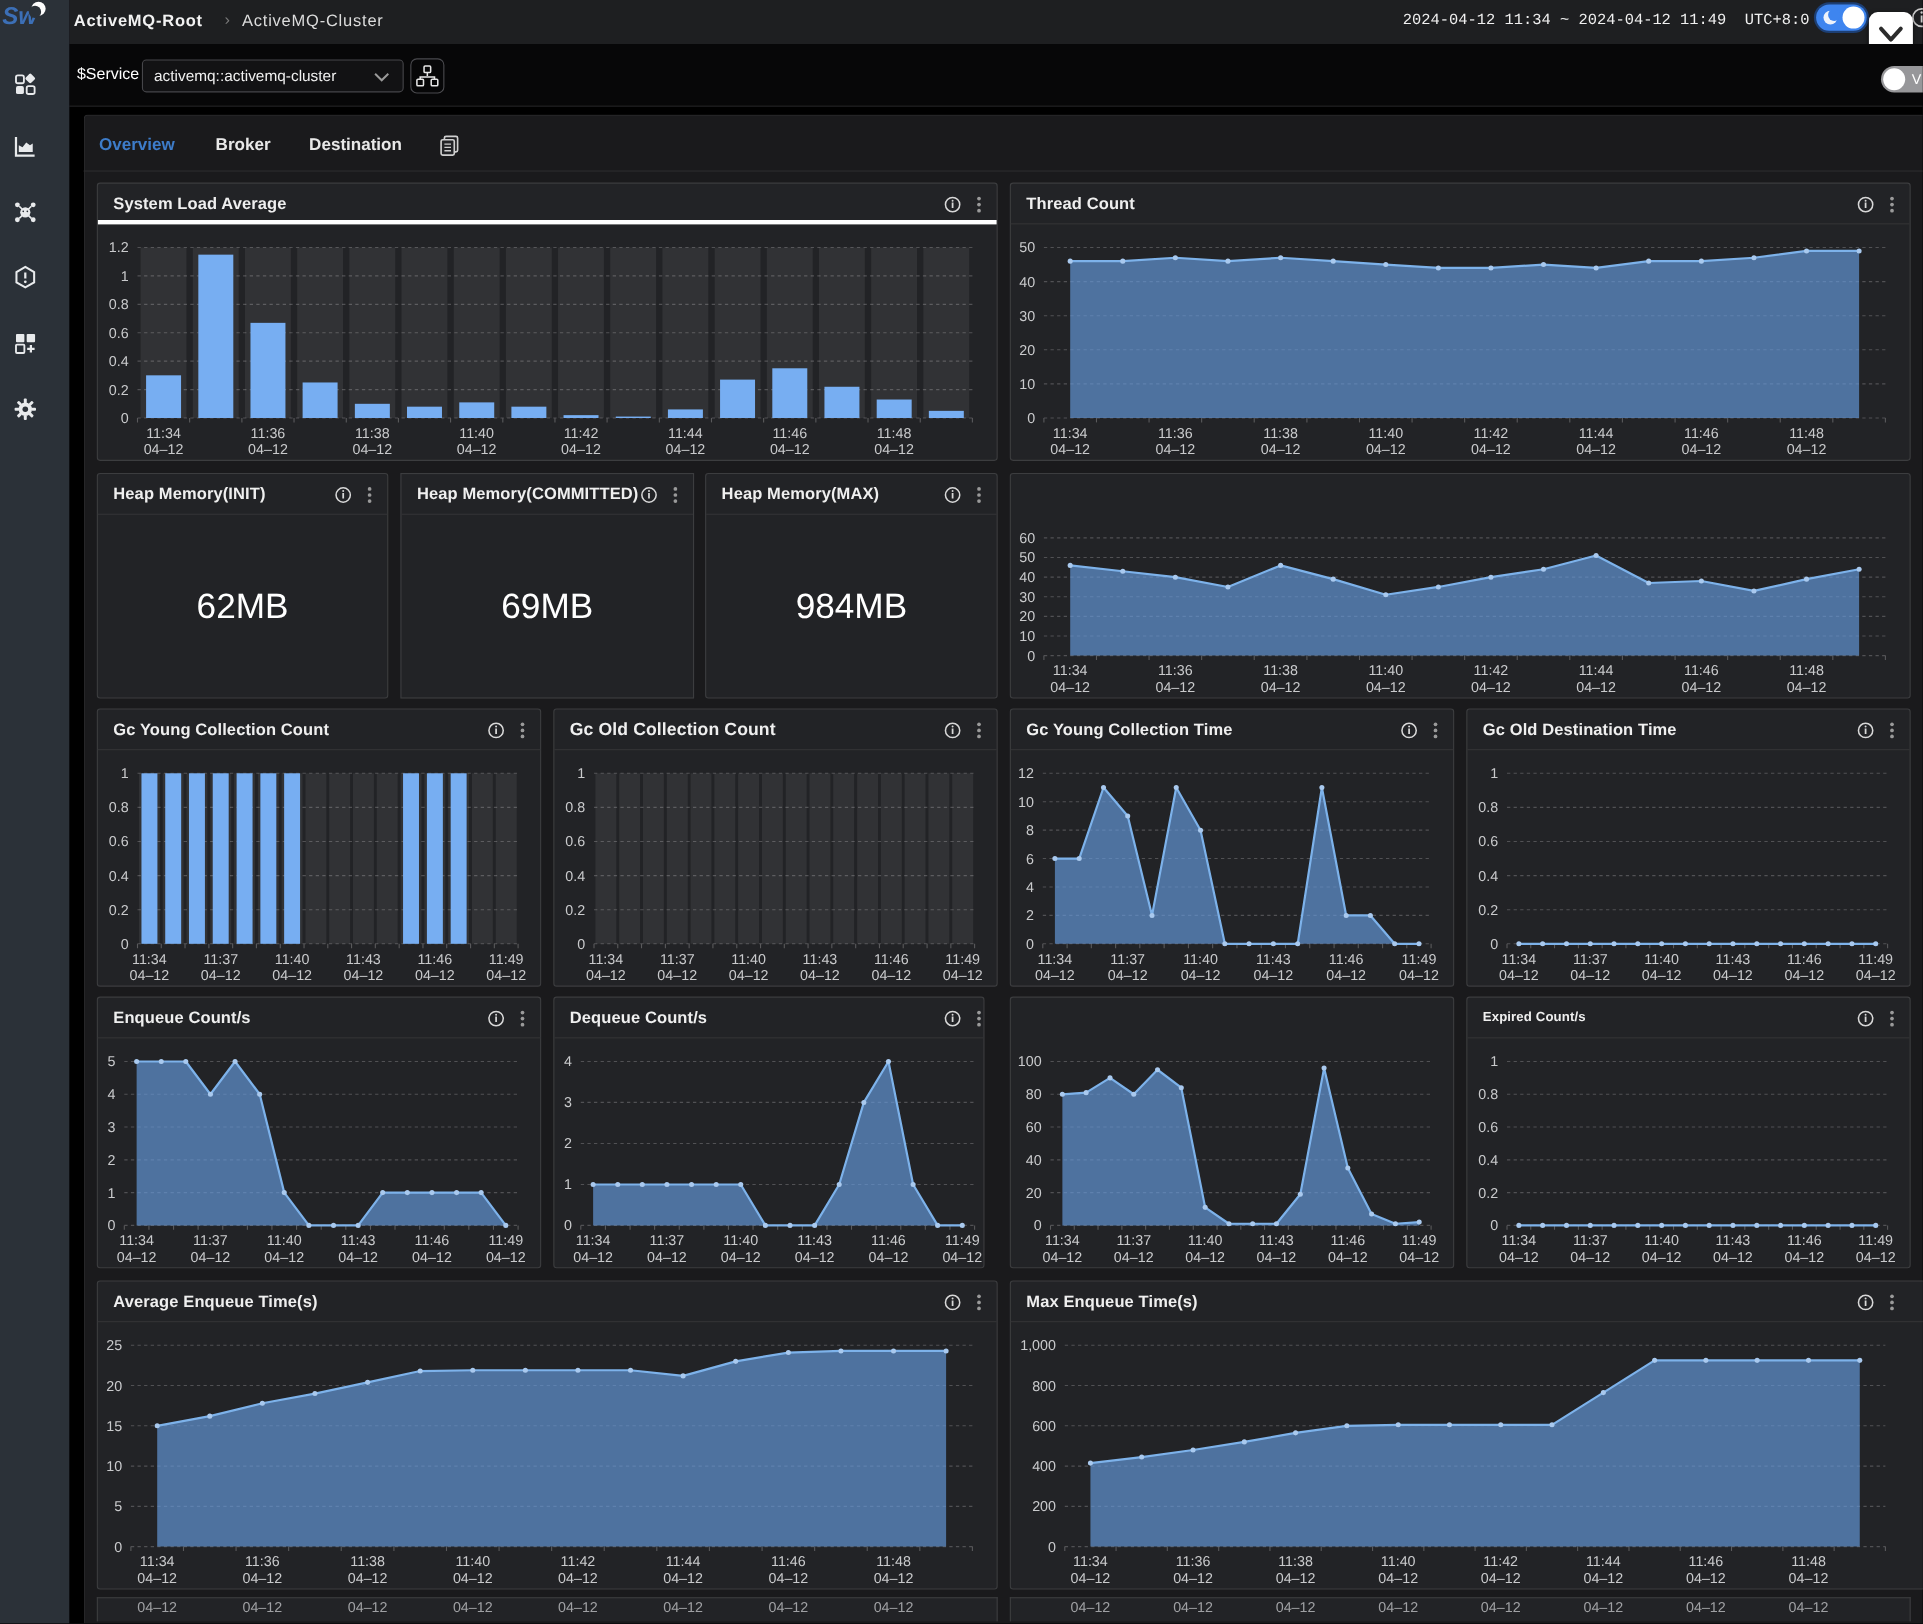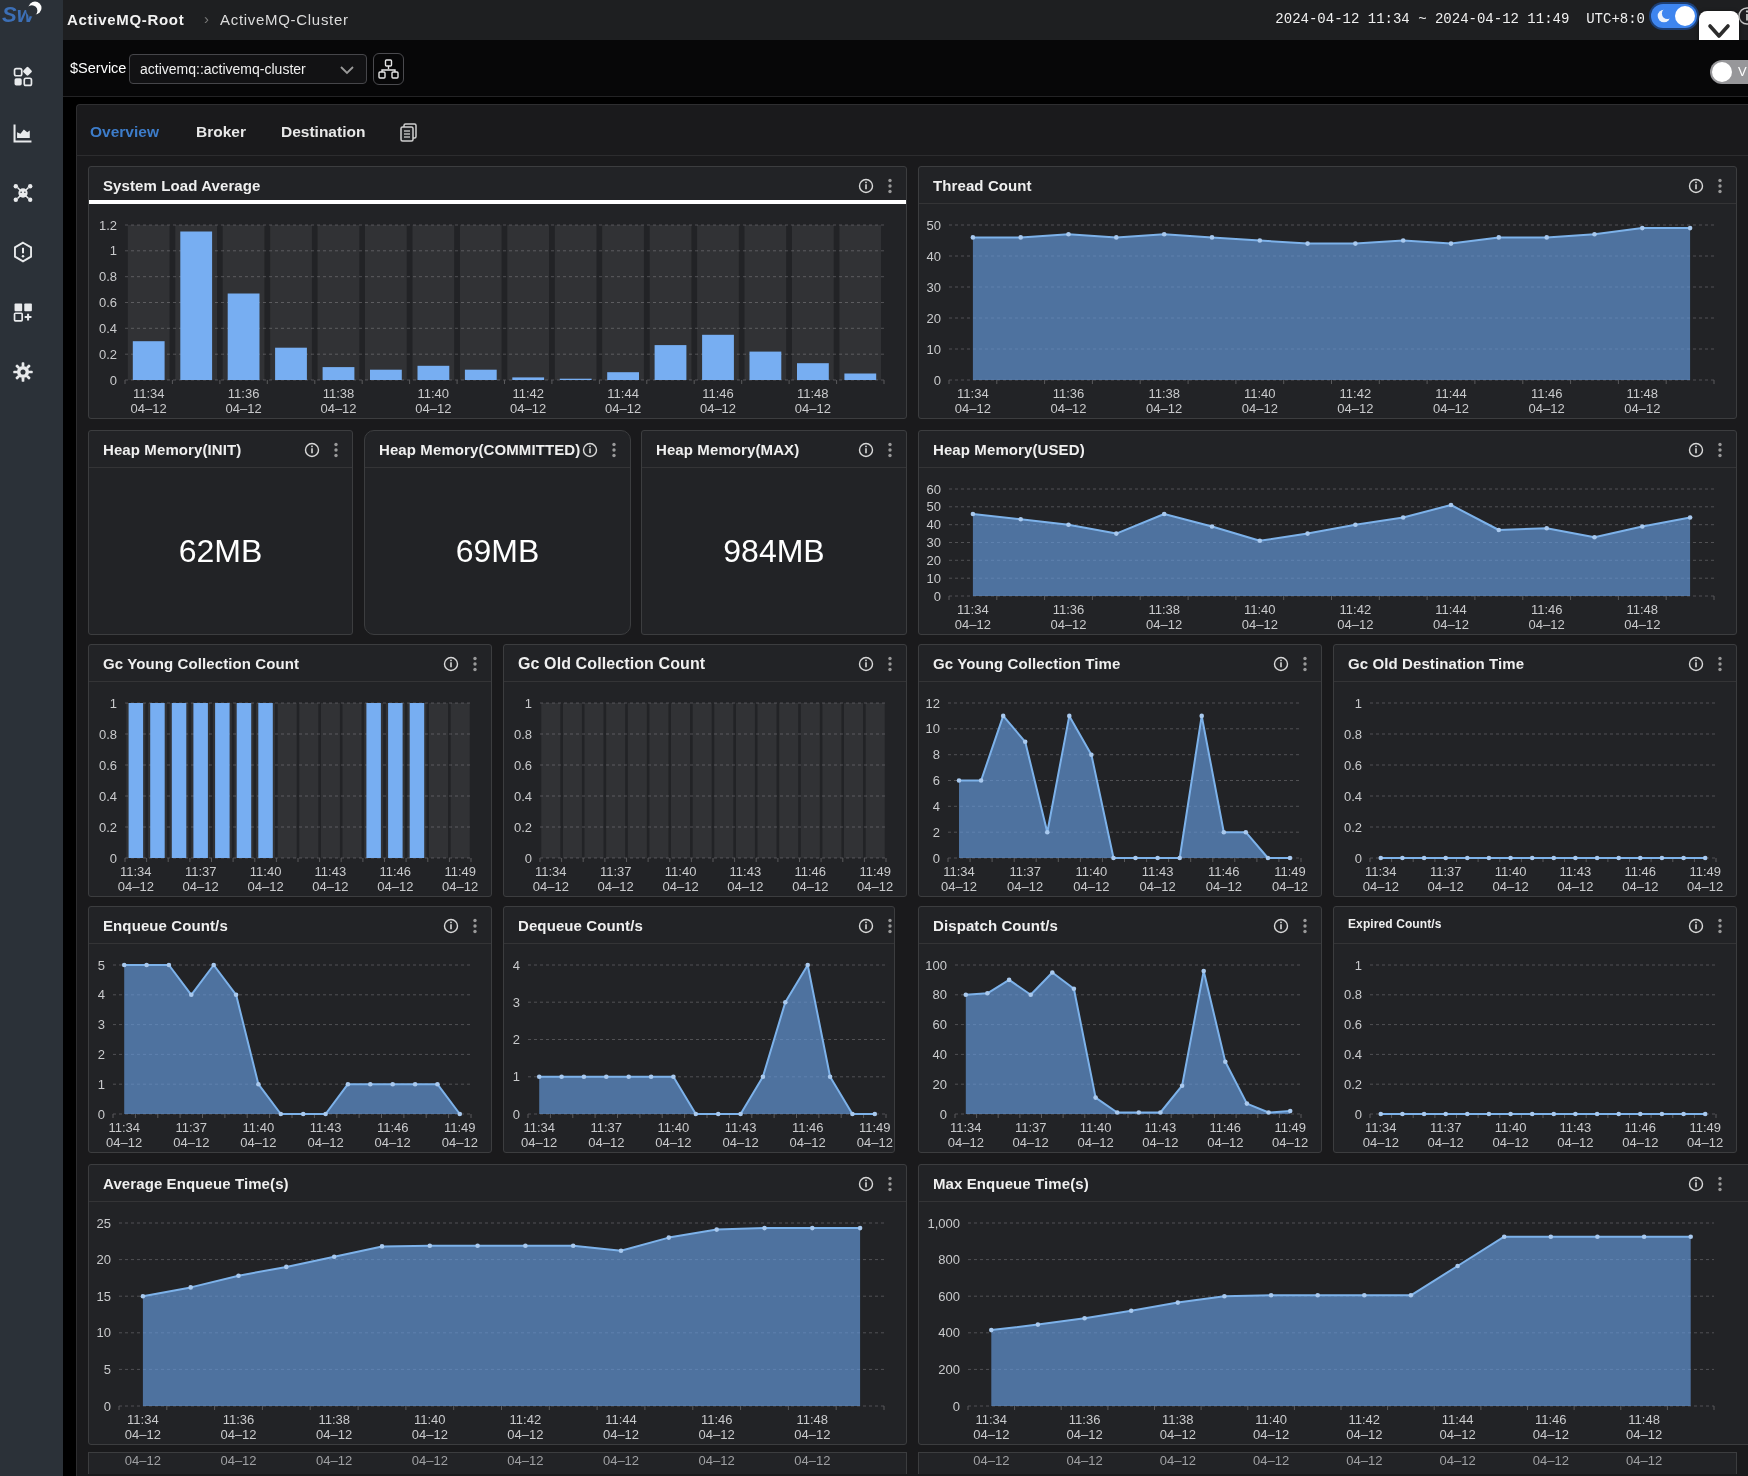--- a/index.html
+++ b/index.html
@@ -182,21 +182,21 @@
         <circle cx="223" cy="15.4" r="0.9" fill="#d8d8d8"></circle>
         <circle cx="247" cy="13.5" r="1.7" fill="#9a9a9a"></circle>
         <circle cx="247" cy="19" r="1.7" fill="#9a9a9a"></circle>
         <circle cx="247" cy="24.5" r="1.7" fill="#9a9a9a"></circle>
       </svg>
     </div>
     <div style="position:absolute;left:0;top:37px;width:100%;height:167px;display:flex;align-items:center;justify-content:center;">
       <span style="font-size:32px;color:#fff;font-weight:400;">62MB</span>
     </div>
   </div>
-<div style="position:absolute;left:364px;top:430px;width:267px;height:205px;background:#222326;border:1px solid #3c3d3f;border-radius:10px;box-sizing:border-box;padding-left:14px;">
+<div style="position:absolute;left:364px;top:430px;width:267px;height:205px;background:#222326;border:1px solid #3c3d3f;border-radius:0;box-sizing:border-box;padding-left:14px;">
     <div style="position:absolute;left:0;top:0;width:100%;height:37px;border-bottom:1px solid #343436;">
       <span style="position:absolute;left:14px;top:10px;font-size:15px;font-weight:700;color:#efefef;letter-spacing:0.1px;">Heap Memory(COMMITTED)</span>
       <svg width="267" height="38" style="position:absolute;left:0;top:0">
         <circle cx="225" cy="19" r="6.5" fill="none" stroke="#d8d8d8" stroke-width="1.4"></circle>
         <line x1="225" y1="17.2" x2="225" y2="22.2" stroke="#d8d8d8" stroke-width="1.6"></line>
         <circle cx="225" cy="15.4" r="0.9" fill="#d8d8d8"></circle>
         <circle cx="249" cy="13.5" r="1.7" fill="#9a9a9a"></circle>
         <circle cx="249" cy="19" r="1.7" fill="#9a9a9a"></circle>
         <circle cx="249" cy="24.5" r="1.7" fill="#9a9a9a"></circle>
       </svg>
@@ -215,31 +215,20 @@
         <circle cx="248" cy="13.5" r="1.7" fill="#9a9a9a"></circle>
         <circle cx="248" cy="19" r="1.7" fill="#9a9a9a"></circle>
         <circle cx="248" cy="24.5" r="1.7" fill="#9a9a9a"></circle>
       </svg>
     </div>
     <div style="position:absolute;left:0;top:37px;width:100%;height:167px;display:flex;align-items:center;justify-content:center;">
       <span style="font-size:32px;color:#fff;font-weight:400;">984MB</span>
     </div>
   </div>
 <div style="position:absolute;left:918px;top:430px;width:819px;height:205px;background:#222326;border:1px solid #3c3d3f;border-radius:3px;box-sizing:border-box;">
-    <div style="position:absolute;left:0;top:0;width:100%;height:37px;border-bottom:1px solid #343436;">
-      <span style="position:absolute;left:14px;top:10px;font-size:15px;font-weight:700;color:#efefef;letter-spacing:0.1px;">Heap Memory(USED)</span>
-      <svg width="819" height="38" style="position:absolute;left:0;top:0">
-        <circle cx="777" cy="19" r="6.5" fill="none" stroke="#d8d8d8" stroke-width="1.4"></circle>
-        <line x1="777" y1="17.2" x2="777" y2="22.2" stroke="#d8d8d8" stroke-width="1.6"></line>
-        <circle cx="777" cy="15.4" r="0.9" fill="#d8d8d8"></circle>
-        <circle cx="801" cy="13.5" r="1.7" fill="#9a9a9a"></circle>
-        <circle cx="801" cy="19" r="1.7" fill="#9a9a9a"></circle>
-        <circle cx="801" cy="24.5" r="1.7" fill="#9a9a9a"></circle>
-      </svg>
-    </div>
     <svg width="817" height="167" style="position:absolute;left:0;top:37px" viewBox="0 0 817 167">
       <line x1="30" y1="128.0" x2="795" y2="128.0" stroke="#515154" stroke-width="1" stroke-dasharray="3 3"></line>
       <text x="22" y="132.5" text-anchor="end" font-size="13" fill="#c9cacc">0</text>
       <line x1="30" y1="110.2" x2="795" y2="110.2" stroke="#515154" stroke-width="1" stroke-dasharray="3 3"></line>
       <text x="22" y="114.7" text-anchor="end" font-size="13" fill="#c9cacc">10</text>
       <line x1="30" y1="92.3" x2="795" y2="92.3" stroke="#515154" stroke-width="1" stroke-dasharray="3 3"></line>
       <text x="22" y="96.8" text-anchor="end" font-size="13" fill="#c9cacc">20</text>
       <line x1="30" y1="74.5" x2="795" y2="74.5" stroke="#515154" stroke-width="1" stroke-dasharray="3 3"></line>
       <text x="22" y="79.0" text-anchor="end" font-size="13" fill="#c9cacc">30</text>
       <line x1="30" y1="56.7" x2="795" y2="56.7" stroke="#515154" stroke-width="1" stroke-dasharray="3 3"></line>
@@ -744,31 +733,20 @@
       <circle cx="236.6" cy="170.0" r="2.3" fill="#a9c9ee"></circle>
       <circle cx="258.9" cy="132.8" r="2.3" fill="#a9c9ee"></circle>
       <circle cx="281.3" cy="58.2" r="2.3" fill="#a9c9ee"></circle>
       <circle cx="303.7" cy="21.0" r="2.3" fill="#a9c9ee"></circle>
       <circle cx="326.1" cy="132.8" r="2.3" fill="#a9c9ee"></circle>
       <circle cx="348.4" cy="170.0" r="2.3" fill="#a9c9ee"></circle>
       <circle cx="370.8" cy="170.0" r="2.3" fill="#a9c9ee"></circle>
     </svg>
   </div>
 <div style="position:absolute;left:918px;top:906px;width:404px;height:247px;background:#222326;border:1px solid #3c3d3f;border-radius:3px;box-sizing:border-box;">
-    <div style="position:absolute;left:0;top:0;width:100%;height:37px;border-bottom:1px solid #343436;">
-      <span style="position:absolute;left:14px;top:10px;font-size:15px;font-weight:700;color:#efefef;letter-spacing:0.1px;">Dispatch Count/s</span>
-      <svg width="404" height="38" style="position:absolute;left:0;top:0">
-        <circle cx="362" cy="19" r="6.5" fill="none" stroke="#d8d8d8" stroke-width="1.4"></circle>
-        <line x1="362" y1="17.2" x2="362" y2="22.2" stroke="#d8d8d8" stroke-width="1.6"></line>
-        <circle cx="362" cy="15.4" r="0.9" fill="#d8d8d8"></circle>
-        <circle cx="386" cy="13.5" r="1.7" fill="#9a9a9a"></circle>
-        <circle cx="386" cy="19" r="1.7" fill="#9a9a9a"></circle>
-        <circle cx="386" cy="24.5" r="1.7" fill="#9a9a9a"></circle>
-      </svg>
-    </div>
     <svg width="402" height="209" style="position:absolute;left:0;top:37px" viewBox="0 0 402 209">
       <line x1="36" y1="170.0" x2="382" y2="170.0" stroke="#515154" stroke-width="1" stroke-dasharray="3 3"></line>
       <text x="28" y="174.5" text-anchor="end" font-size="13" fill="#c9cacc">0</text>
       <line x1="36" y1="140.2" x2="382" y2="140.2" stroke="#515154" stroke-width="1" stroke-dasharray="3 3"></line>
       <text x="28" y="144.7" text-anchor="end" font-size="13" fill="#c9cacc">20</text>
       <line x1="36" y1="110.4" x2="382" y2="110.4" stroke="#515154" stroke-width="1" stroke-dasharray="3 3"></line>
       <text x="28" y="114.9" text-anchor="end" font-size="13" fill="#c9cacc">40</text>
       <line x1="36" y1="80.6" x2="382" y2="80.6" stroke="#515154" stroke-width="1" stroke-dasharray="3 3"></line>
       <text x="28" y="85.1" text-anchor="end" font-size="13" fill="#c9cacc">60</text>
       <line x1="36" y1="50.8" x2="382" y2="50.8" stroke="#515154" stroke-width="1" stroke-dasharray="3 3"></line>

